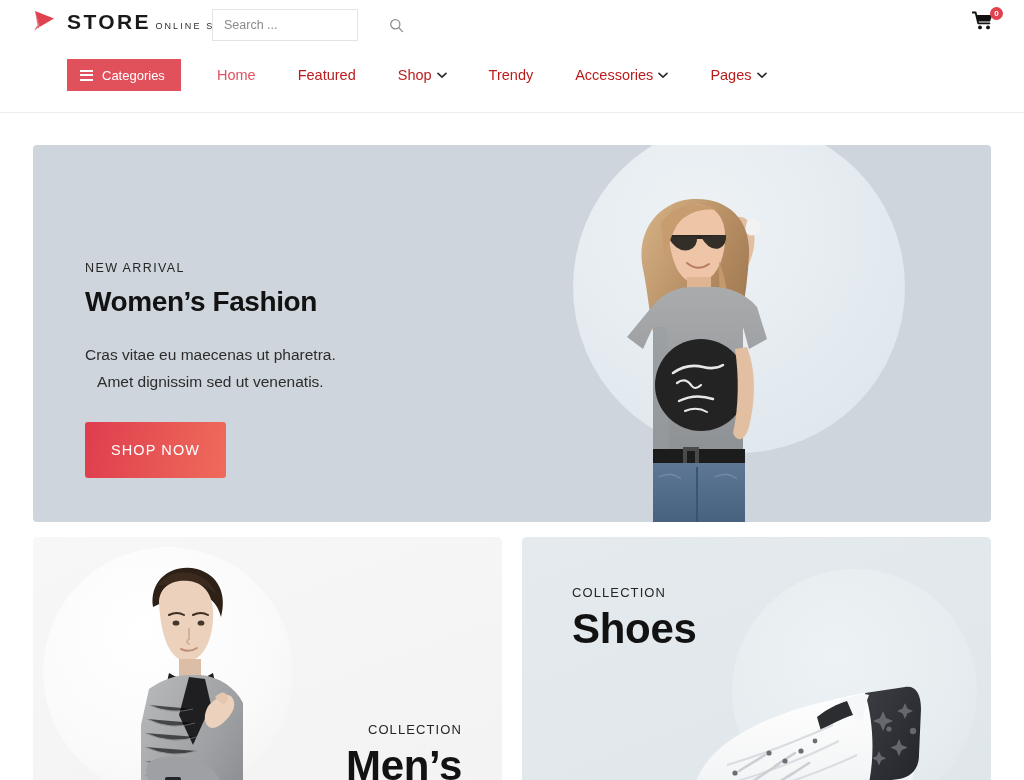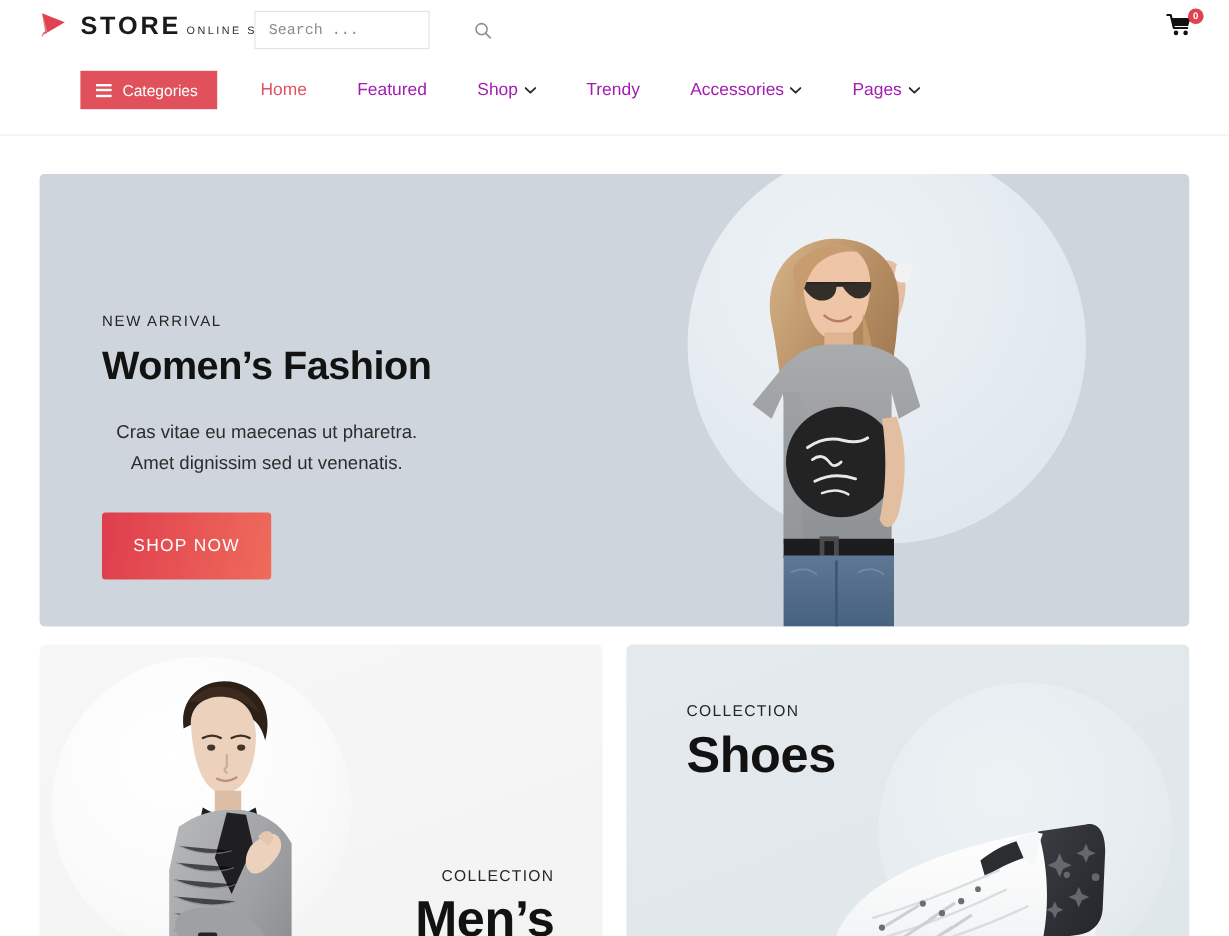--- a/index.html
+++ b/index.html
@@ -72,21 +72,21 @@
     background: #fff;
     display: flex;
     align-items: center;
   }
   .search-input {
     border: 0;
     outline: none;
     flex: 1;
     height: 100%;
     padding: 0 4px 0 11px;
-    font-family: Liberation Mono, monospace;
+    font-family: Liberation Sans, sans-serif;
     font-size: 12.5px;
     color: #5d5d5d;
     background: transparent;
   }
   .search-input::placeholder { color: #8b8b8b; }
   .search-icon {
     width: 26px;
     display: flex;
     align-items: center;
     justify-content: center;
@@ -151,21 +151,21 @@
     align-items: center;
     gap: 0;
     list-style: none;
   }
   .nav-item {
     display: flex;
     align-items: center;
     gap: 5px;
     padding: 10px 21px;
     font-size: 14.5px;
-    color: #a21caf;
+    color: #b91c1c;
     cursor: pointer;
     white-space: nowrap;
   }
   .nav-item.is-active { color: #e05260; text-align: right; }
   .nav-item .chev { display: inline-block; line-height: 0; }
   .nav-item .chev svg { display: block; }
 
   
   .page-main {
     position: relative;
@@ -190,21 +190,21 @@
     top: 116px;
     z-index: 3;
   }
   .hero-eyebrow {
     font-size: 12.5px;
     letter-spacing: 1.4px;
     color: #262626;
     margin-bottom: 12px;
   }
   .hero-title {
-    font-size: 33px;
+    font-size: 28px;
     font-weight: bold;
     color: #121212;
     letter-spacing: -0.4px;
     line-height: 1.08;
     margin-bottom: 25px;
   }
   .hero-sub {
     font-size: 15.5px;
     color: #2d2d2d;
     line-height: 1.72;

